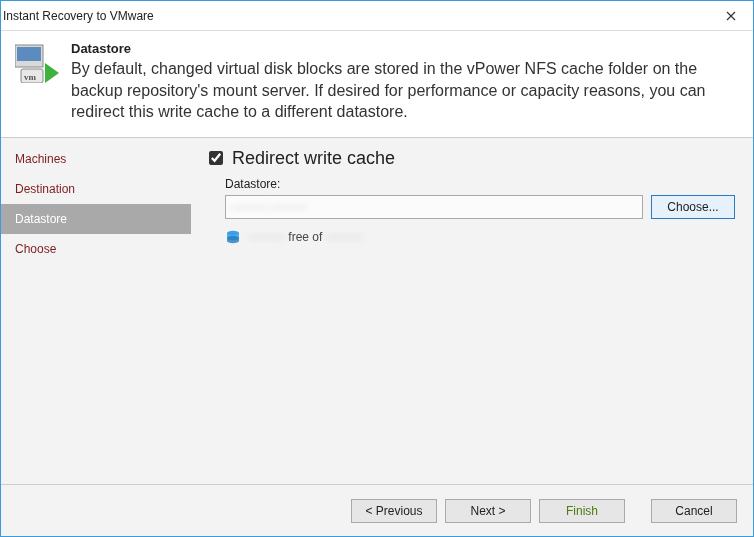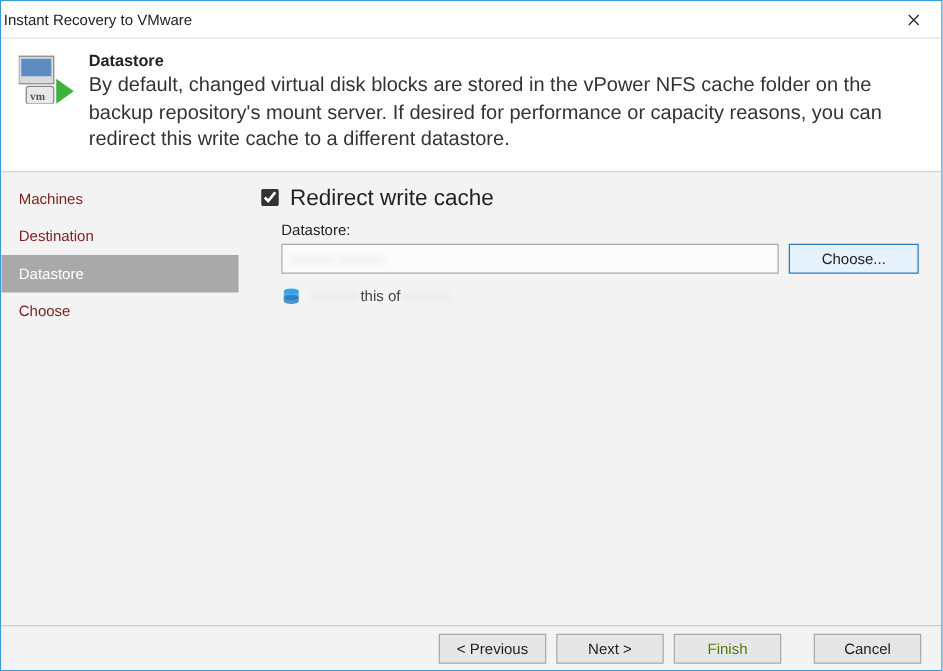--- a/index.html
+++ b/index.html
@@ -89,21 +89,21 @@
     padding: 0 6px;
     font-size: 12px;
     color: #999;
     display: flex; align-items: center;
   }
   .ds-input .blur {
     filter: blur(3px);
     color: #bbb;
   }
   .choose-btn {
-    width: 104px; height: 24px;
+    width: 84px; height: 24px;
     border: 1px solid #2a7ac0;
     background: #e5f1fb;
     font-size: 12px;
     display: flex; align-items: center; justify-content: center;
     cursor: default;
   }
 
   .free-row {
     margin-left: 20px;
     margin-top: 10px;
@@ -111,21 +111,21 @@
     align-items: center;
     gap: 8px;
     font-size: 12px;
     color: #444;
   }
   .disk-icon { width: 16px; height: 16px; }
   .blur { filter: blur(3px); color: #bbb; }
 
   
   .footer {
-    height: 36px;
+    height: 52px;
     border-top: 1px solid #ccc;
     background: #f3f3f3;
     display: flex;
     align-items: center;
     justify-content: flex-end;
     gap: 8px;
     padding: 0 16px;
   }
   .btn {
     width: 86px; height: 24px;
@@ -190,21 +190,21 @@
     </div>
     <div class="free-row">
       <svg class="disk-icon" width="16" height="16" viewBox="0 0 16 16">
         <ellipse cx="8" cy="4" rx="6" ry="2.2" fill="#3aa0e8"></ellipse>
         <path d="M2 4 v5 a6 2.2 0 0 0 12 0 v-5" fill="#3aa0e8" opacity="0.85"></path>
         <ellipse cx="8" cy="9" rx="6" ry="2.2" fill="#2d85c4"></ellipse>
         <path d="M2 9 v3 a6 2.2 0 0 0 12 0 v-3" fill="#2d85c4" opacity="0.85"></path>
       </svg>
       <span>
         <span class="blur">———</span>
-        <span> this of </span>
+        <span> free of </span>
         <span class="blur">———</span>
       </span>
     </div>
   </div>
 </div>
 
 <div class="footer">
   <div class="btn">
       <span>&lt; Previous</span>
     </div>

